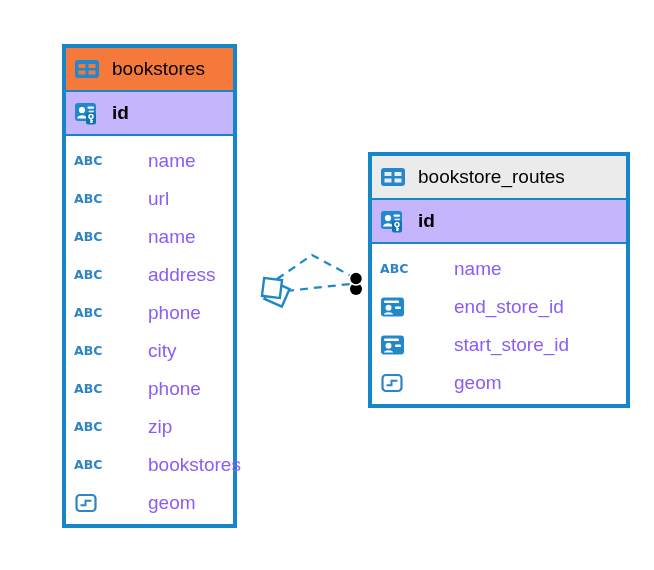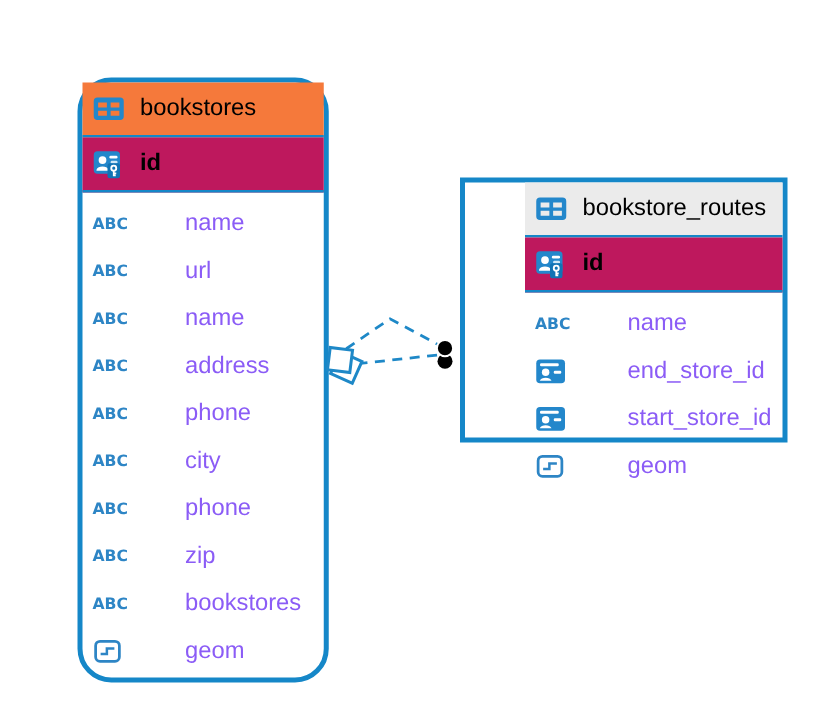--- a/index.html
+++ b/index.html
@@ -13,30 +13,30 @@
   html,body{margin:0;padding:0;background:#fff;}
   body{font-family:"Liberation Sans","DejaVu Sans",sans-serif;color:var(--text);}
   .canvas{
     position:relative;width:654px;height:570px;background:var(--canvas);overflow:hidden;
   }
   .entity{
     position:absolute;box-sizing:border-box;
     border:4px solid var(--table-border);
     background:#fff;
   }
-  .ent0{left:62px;top:62px;width:201px;height:484px;border-radius:27px;}
-  .ent1{left:368px;top:142px;width:262px;height:212px;padding-left:48px;}
+  .ent0{left:62px;top:44px;width:175px;height:484px;}
+  .ent1{left:368px;top:152px;width:262px;height:256px;}
   .ent-header{
     height:42px;display:flex;align-items:center;gap:8px;padding:0 8px;
     border-bottom:2px solid var(--table-border);
   }
   .ent-title{font-size:19px;color:#000;white-space:nowrap;}
   .pk-row{
     height:42px;display:flex;align-items:center;gap:8px;padding:0 8px;
-    border-bottom:2px solid var(--table-border);background:#be185d;
+    border-bottom:2px solid var(--table-border);background:#c4b5fd;
   }
   .pk-name{font-size:19px;font-weight:700;color:#000;}
   .cols{padding:6px 0 2px 0;}
   .col-row{height:38px;display:flex;align-items:center;gap:8px;padding:0 8px;}
   .col-name{font-size:19px;color:#8b5cf6;white-space:nowrap;margin-left:36px;}
   .icon-slot{width:30px;display:flex;align-items:center;justify-content:flex-start;flex:0 0 30px;}
   .abc-icon{
     font-family:"DejaVu Sans",sans-serif;font-weight:700;font-size:12.5px;
     color:var(--icon-outline);letter-spacing:0px;line-height:1;
   }

